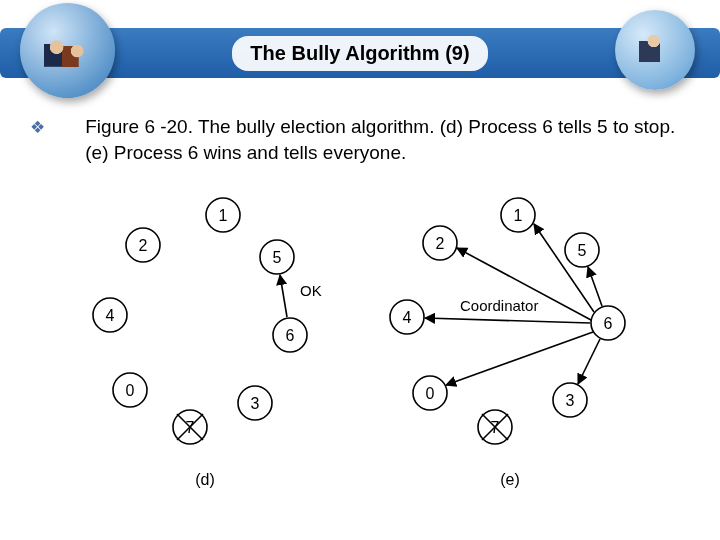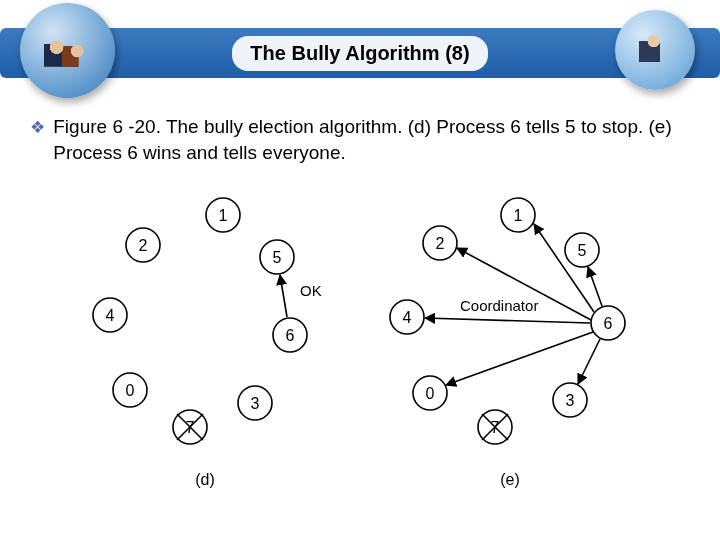--- a/index.html
+++ b/index.html
@@ -84,20 +84,21 @@
     display: flex;
     gap: 8px;
   }
   .bullet .marker {
     color: #4b6fa5;
     font-size: 17px;
     line-height: 1.6;
   }
   .bullet .text {
     flex: 1;
+    margin-left: 32px;
   }
   .figure-area {
     position: relative;
     margin: 20px auto 0 auto;
     width: 580px;
     height: 310px;
   }
   svg { overflow: visible; }
   .node {
     fill: #fff;
@@ -127,21 +128,21 @@
   .sub-label {
     font: 16px Arial;
     text-anchor: middle;
   }
 </style>
 </head>
 <body>
 
 <div class="header">
   <div class="title-bar">
-    <span class="title">The Bully Algorithm (8)</span>
+    <span class="title">The Bully Algorithm (9)</span>
   </div>
   <div class="side-circle left"></div>
   <div class="side-circle right"></div>
 </div>
 
 <div class="body-text">
   <div class="bullet">
     <span class="marker">❖</span>
     <span class="text">Figure 6 -20. The bully election algorithm.  (d) Process 6 tells 5 to stop. (e) Process 6 wins and tells everyone.</span>
   </div>

